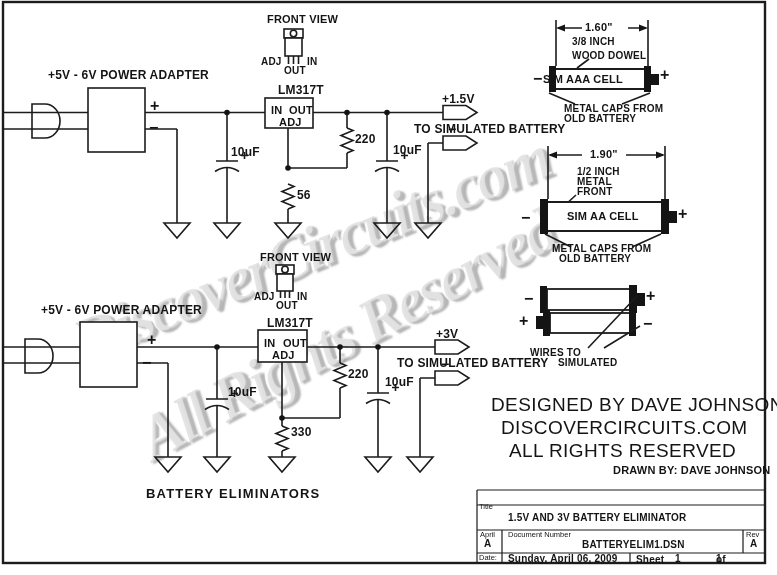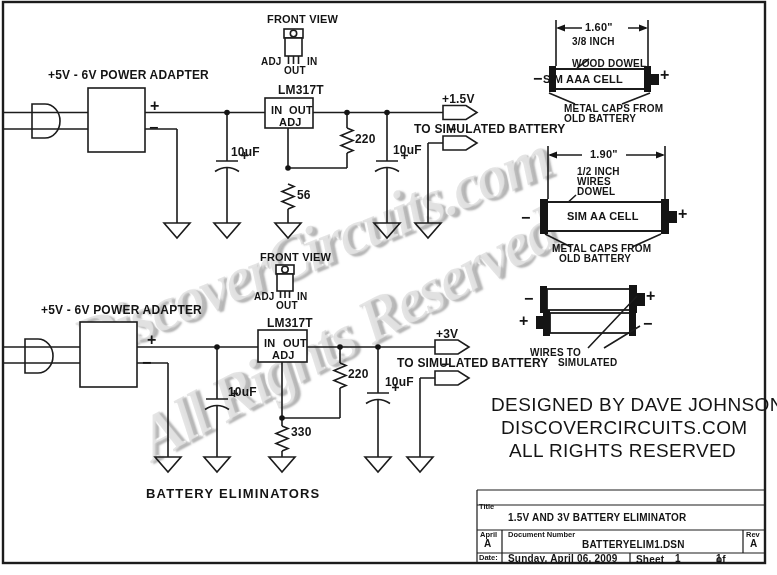--- a/index.html
+++ b/index.html
@@ -7,21 +7,21 @@
           font-family:"Liberation Sans","DejaVu Sans",sans-serif;color:#111;}
   svg{position:absolute;left:0;top:0;}
   .t{position:absolute;white-space:nowrap;font-weight:700;font-size:12px;line-height:1.1;color:#141414;letter-spacing:.2px;}
   .s10{font-size:10px;}
   .s11{font-size:11px;}
   .s13{font-size:13px;letter-spacing:1.2px;text-align:center;}
   .sign{font-size:16px;font-weight:700;}
   .sign14{font-size:14px;font-weight:700;}
   .cred{font-weight:400;font-size:19px;letter-spacing:.4px;}
   .drawn{font-weight:600;font-size:11px;}
-  .lbl7{font-weight:700;font-size:7.5px;letter-spacing:0;}
+  .lbl7{font-weight:400;font-size:7.5px;letter-spacing:0;}
   .tb11{font-size:10px;}
   .tb10{font-size:10px;}
   .wm{position:absolute;white-space:nowrap;z-index:0;
       font-family:"Liberation Serif","DejaVu Serif",serif;font-style:italic;font-weight:bold;
       font-size:64px;letter-spacing:-3px;
       color:rgba(193,193,193,0.42);
       text-shadow:-2px -2px 1px rgba(255,255,255,0.9), 2px 2px 2px rgba(105,105,105,0.5);}
   .wm1{left:312px;top:250px;transform:translate(-50%,-50%) rotate(-22deg);}
   .wm2{left:348px;top:335px;transform:translate(-50%,-50%) rotate(-28deg);}
 </style>
@@ -185,47 +185,48 @@
   <div class="t" style="left:291px;top:426px">330</div>
   <div class="t" style="left:385px;top:376px">10uF</div>
   <div class="t" style="left:436px;top:328px">+3V</div>
   <div class="t" style="left:397px;top:357px">TO SIMULATED BATTERY</div>
   <div class="t sign14" style="left:441px;top:357px">−</div>
 
   <div class="t s13" style="left:146px;top:487px">BATTERY ELIMINATORS</div>
 
   <div class="t s11" style="left:585px;top:21px">1.60"</div>
   <div class="t s10" style="left:572px;top:36px">3/8 INCH</div>
-  <div class="t s10" style="left:572px;top:58px">WOOD DOWEL</div>
+  <div class="t s10" style="left:572px;top:50px">WOOD DOWEL</div>
   <div class="t s11" style="left:543px;top:73px">SIM AAA CELL</div>
   <div class="t sign" style="left:533px;top:70px">−</div>
   <div class="t sign" style="left:660px;top:66px">+</div>
   <div class="t s10" style="left:564px;top:103px">METAL CAPS FROM</div>
   <div class="t s10" style="left:564px;top:113px">OLD BATTERY</div>
 
   <div class="t s11" style="left:590px;top:148px">1.90"</div>
   <div class="t s10" style="left:577px;top:166px">1/2 INCH</div>
-  <div class="t s10" style="left:577px;top:176px">WIRES</div>
-  <div class="t s10" style="left:577px;top:186px">DOWEL</div>
+  <div class="t s10" style="left:577px;top:176px">METAL</div>
+  <div class="t s10" style="left:577px;top:186px">FRONT</div>
   <div class="t s11" style="left:567px;top:210px">SIM AA CELL</div>
   <div class="t sign" style="left:521px;top:209px">−</div>
   <div class="t sign" style="left:678px;top:205px">+</div>
   <div class="t s10" style="left:552px;top:243px">METAL CAPS FROM</div>
   <div class="t s10" style="left:559px;top:253px">OLD BATTERY</div>
 
   <div class="t sign" style="left:524px;top:290px">−</div>
   <div class="t sign" style="left:646px;top:287px">+</div>
   <div class="t sign" style="left:519px;top:312px">+</div>
   <div class="t sign" style="left:643px;top:315px">−</div>
   <div class="t s10" style="left:530px;top:347px">WIRES TO</div>
   <div class="t s10" style="left:558px;top:357px">SIMULATED</div>
 
   <div class="t cred" style="left:491px;top:395px">DESIGNED BY DAVE JOHNSON</div>
   <div class="t cred" style="left:501px;top:418px">DISCOVERCIRCUITS.COM</div>
   <div class="t cred" style="left:509px;top:441px">ALL RIGHTS RESERVED</div>
+  <div class="t drawn" style="left:613px;top:464px">DRAWN BY: DAVE JOHNSON</div>
 
   <div class="t lbl7" style="left:479px;top:503px">Title</div>
   <div class="t tb11" style="left:508px;top:512px">1.5V AND 3V BATTERY ELIMINATOR</div>
   <div class="t lbl7" style="left:480px;top:531px">April</div>
   <div class="t tb11" style="left:484px;top:538px">A</div>
   <div class="t lbl7" style="left:508px;top:531px">Document Number</div>
   <div class="t tb11" style="left:582px;top:539px">BATTERYELIM1.DSN</div>
   <div class="t lbl7" style="left:746px;top:531px">Rev</div>
   <div class="t tb11" style="left:750px;top:538px">A</div>
   <div class="t lbl7" style="left:479px;top:554px">Date:</div>

